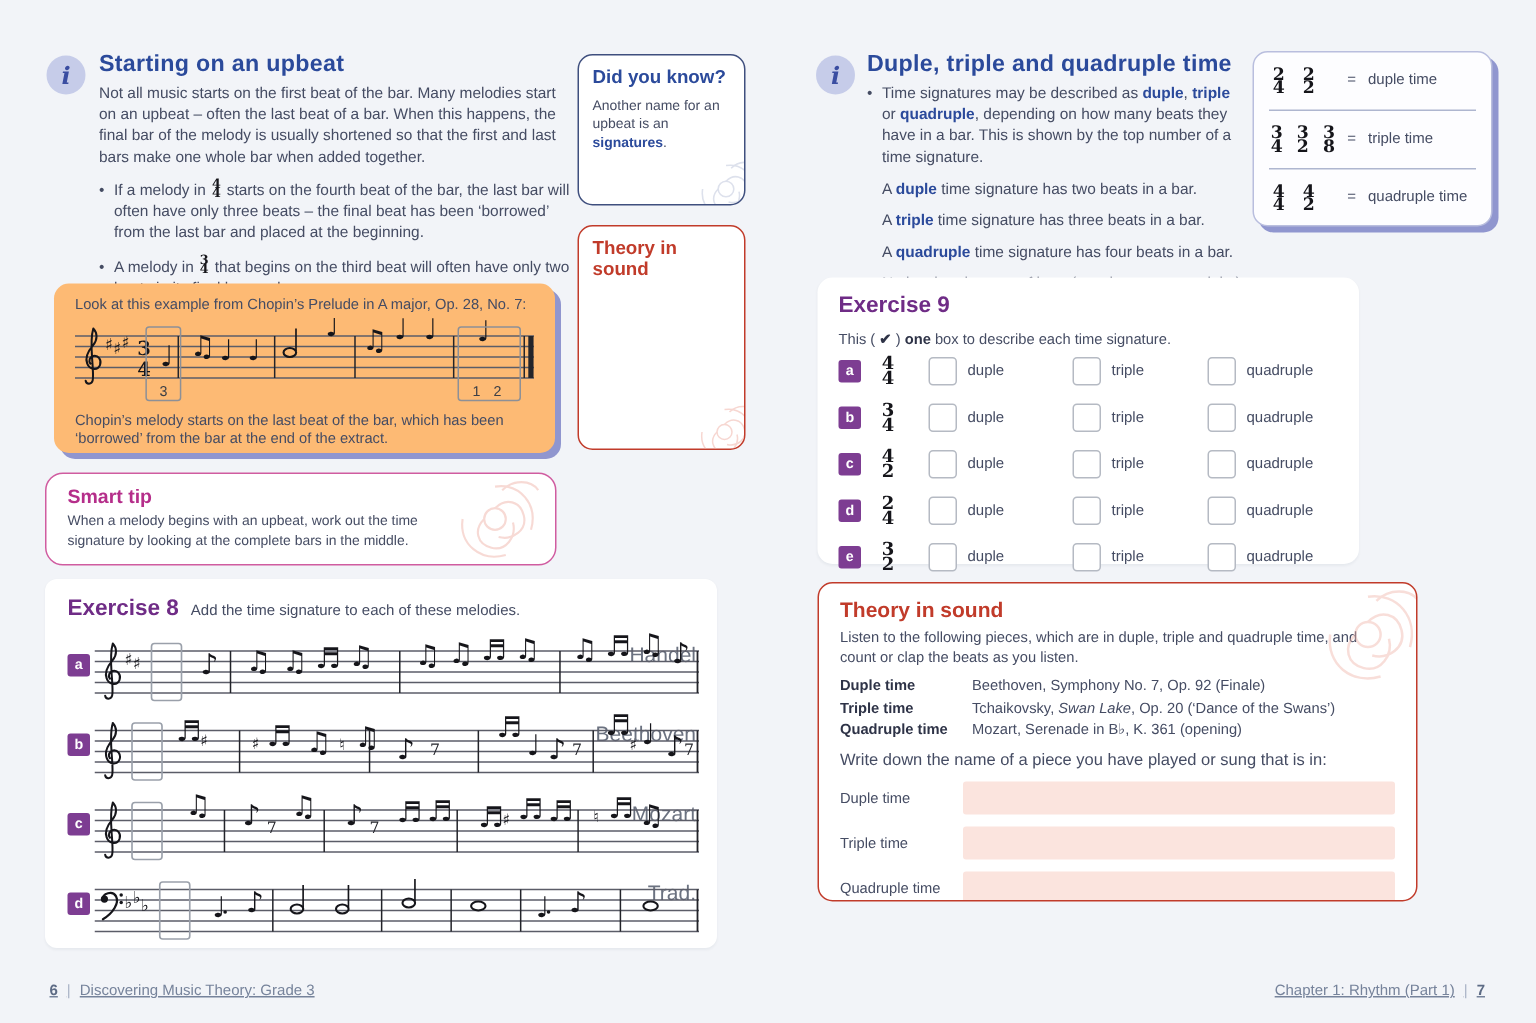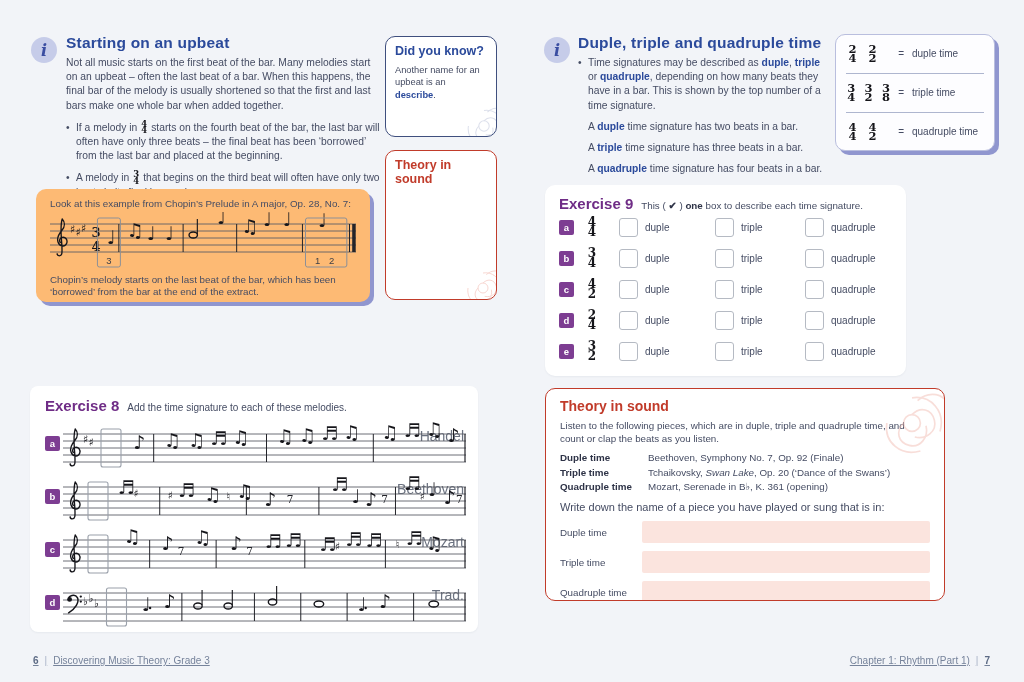--- a/index.html
+++ b/index.html
@@ -70,21 +70,21 @@
           box-shadow:4px 4px 0 #9096cf;padding:0 10px;box-sizing:border-box;display:flex;flex-direction:column;justify-content:center;}
   .ts-row{display:flex;align-items:center;height:38px;border-top:1px solid #aeb6cf;}
   .ts-row:first-child{border-top:none;}
   .ts-row .sig{display:flex;flex-direction:column;text-align:center;font-family:"DejaVu Serif",serif;font-weight:bold;
                font-size:11.5px;line-height:9px;color:#15151a;width:13px;margin-right:7px;}
   .ts-row .ts-right{margin-left:auto;display:flex;align-items:center;}
   .ts-row .eq{font-size:10px;color:#454c63;margin-right:8px;}
   .ts-row .ts-label{font-size:10px;color:#454c63;width:72px;}
 
   #ex9-panel{left:545px;top:185px;width:361px;height:191px;border-radius:10px;padding:10px 0 0 14px;box-sizing:border-box;}
-  #ex9-head{display:flex;align-items:baseline;gap:8px;}
+  #ex9-head{display:flex;align-items:baseline;gap:8px;flex-direction:column;}
   #ex9-head .instr{font-size:9.8px;color:#454c63;}
   #ex9-head .instr b{color:#2e3347;}
   .ex9-row{display:flex;align-items:center;height:31px;}
   .ex9-row .sig{display:flex;flex-direction:column;text-align:center;font-family:"DejaVu Serif",serif;font-weight:bold;
                 font-size:12px;line-height:9.5px;color:#15151a;width:14px;margin-left:11px;}
   .cb{width:19px;height:19px;border:1.4px solid #b5bac3;border-radius:3px;background:#fff;box-sizing:border-box;}
   .cb-group{display:flex;align-items:center;margin-left:24px;}
   .cb-group .cb-label{font-size:10px;color:#454c63;margin-left:7px;}
   .cb-group.g0{margin-left:20px;width:72px;}
   .cb-group.g1{width:66px;}
@@ -134,21 +134,21 @@
     <p class="bullet">
       <span>A melody in</span><span class="ts-inline">
           <span>3</span>
           <span>4</span>
         </span><span>that begins on the third beat will often have only two beats in its final bar, and so on.</span>
     </p>
   </div>
 
   <div class="side-box" id="didyouknow">
     <div class="bh">Did you know?</div>
-    <div class="small-txt"><span>Another name for an upbeat is an </span><span class="kw">describe</span><span>.</span></div>
+    <div class="small-txt"><span>Another name for an upbeat is an </span><span class="kw">signatures</span><span>.</span></div>
     <svg class="flourish" style="right:-14px;bottom:-16px;width:52px;height:52px;color:#aab3cf;opacity:.4">
         <use href="#flourish"></use>
       </svg>
   </div>
 
   <div class="side-box" id="theory-left">
     <div class="bh">Theory in sound</div>
     <svg class="flourish" style="right:-12px;bottom:-14px;width:50px;height:50px;color:#f0b6ac;opacity:.55">
         <use href="#flourish"></use>
       </svg>
@@ -188,20 +188,27 @@
           <text x="232.56" y="14" font-size="19" fill="#15151a" font-family="DejaVu Sans, sans-serif">♩</text>
           <text x="267.75" y="15" font-size="19" fill="#15151a" font-family="DejaVu Sans, sans-serif">♩</text>
           <rect x="47.43" y="6" width="22.95" height="49" rx="2" fill="none" stroke="#8d9097" stroke-width="1"></rect>
           <text x="58.905" y="52" font-size="9.5" fill="#3c3f46" font-family="Liberation Sans, sans-serif" text-anchor="middle">3</text>
           <rect x="255.51" y="6" width="41.31" height="49" rx="2" fill="none" stroke="#8d9097" stroke-width="1"></rect>
           <text x="276.16499999999996" y="52" font-size="9.5" fill="#3c3f46" font-family="Liberation Sans, sans-serif" letter-spacing="3" text-anchor="middle">1 2</text>
         </svg></div>
     <div class="cap">Chopin’s melody starts on the last beat of the bar, which has been ‘borrowed’ from the bar at the end of the extract.</div>
   </div>
 
+  <div class="abs" id="smart-tip">
+    <div class="bh">Smart tip</div>
+    <div class="small-txt">When a melody begins with an upbeat, work out the time signature by looking at the complete bars in the middle.</div>
+    <svg class="flourish" style="right:4px;top:-6px;width:72px;height:72px;color:#f0b6ac;opacity:.5">
+        <use href="#flourish"></use>
+      </svg>
+  </div>
 
   <div class="abs panel" id="ex8-panel">
     <div id="ex8-head">
       <span class="ex-title">Exercise 8</span>
       <span class="instr">Add the time signature to each of these melodies.</span>
     </div>
     <div id="ex8-staves">
         <div class="ex8-row">
           <span class="badge">a</span>
           <div class="composer">Handel</div>

